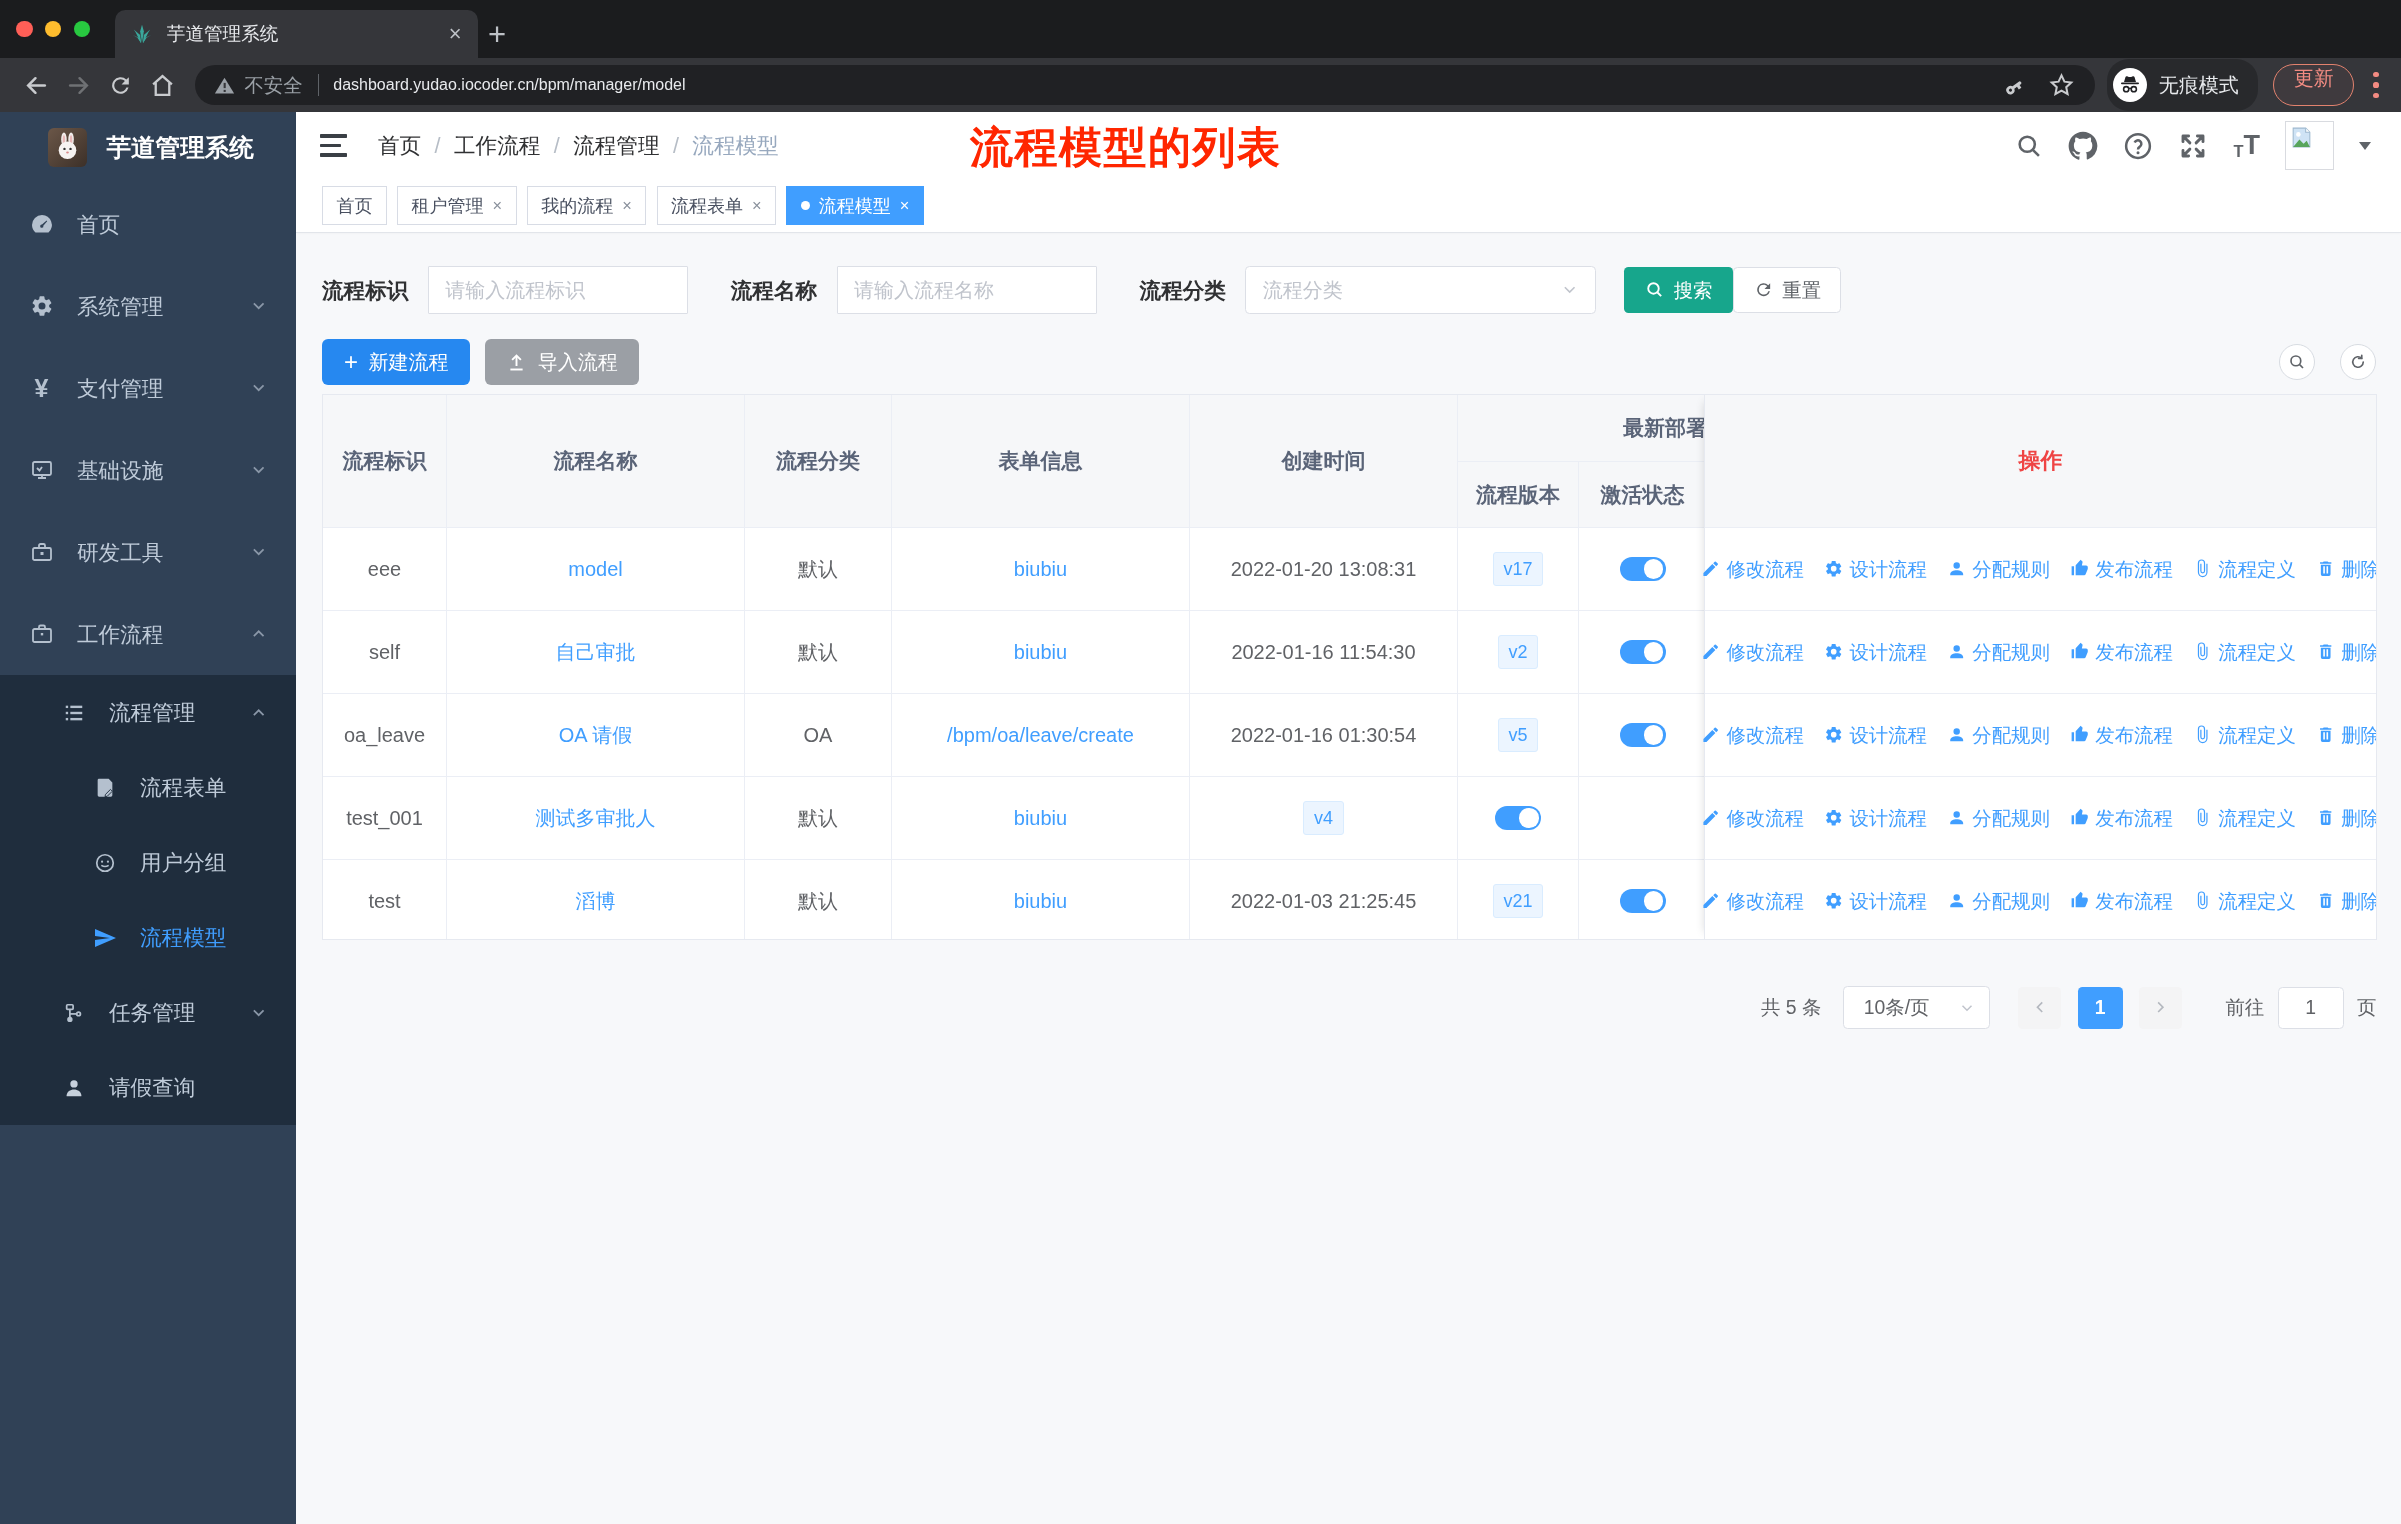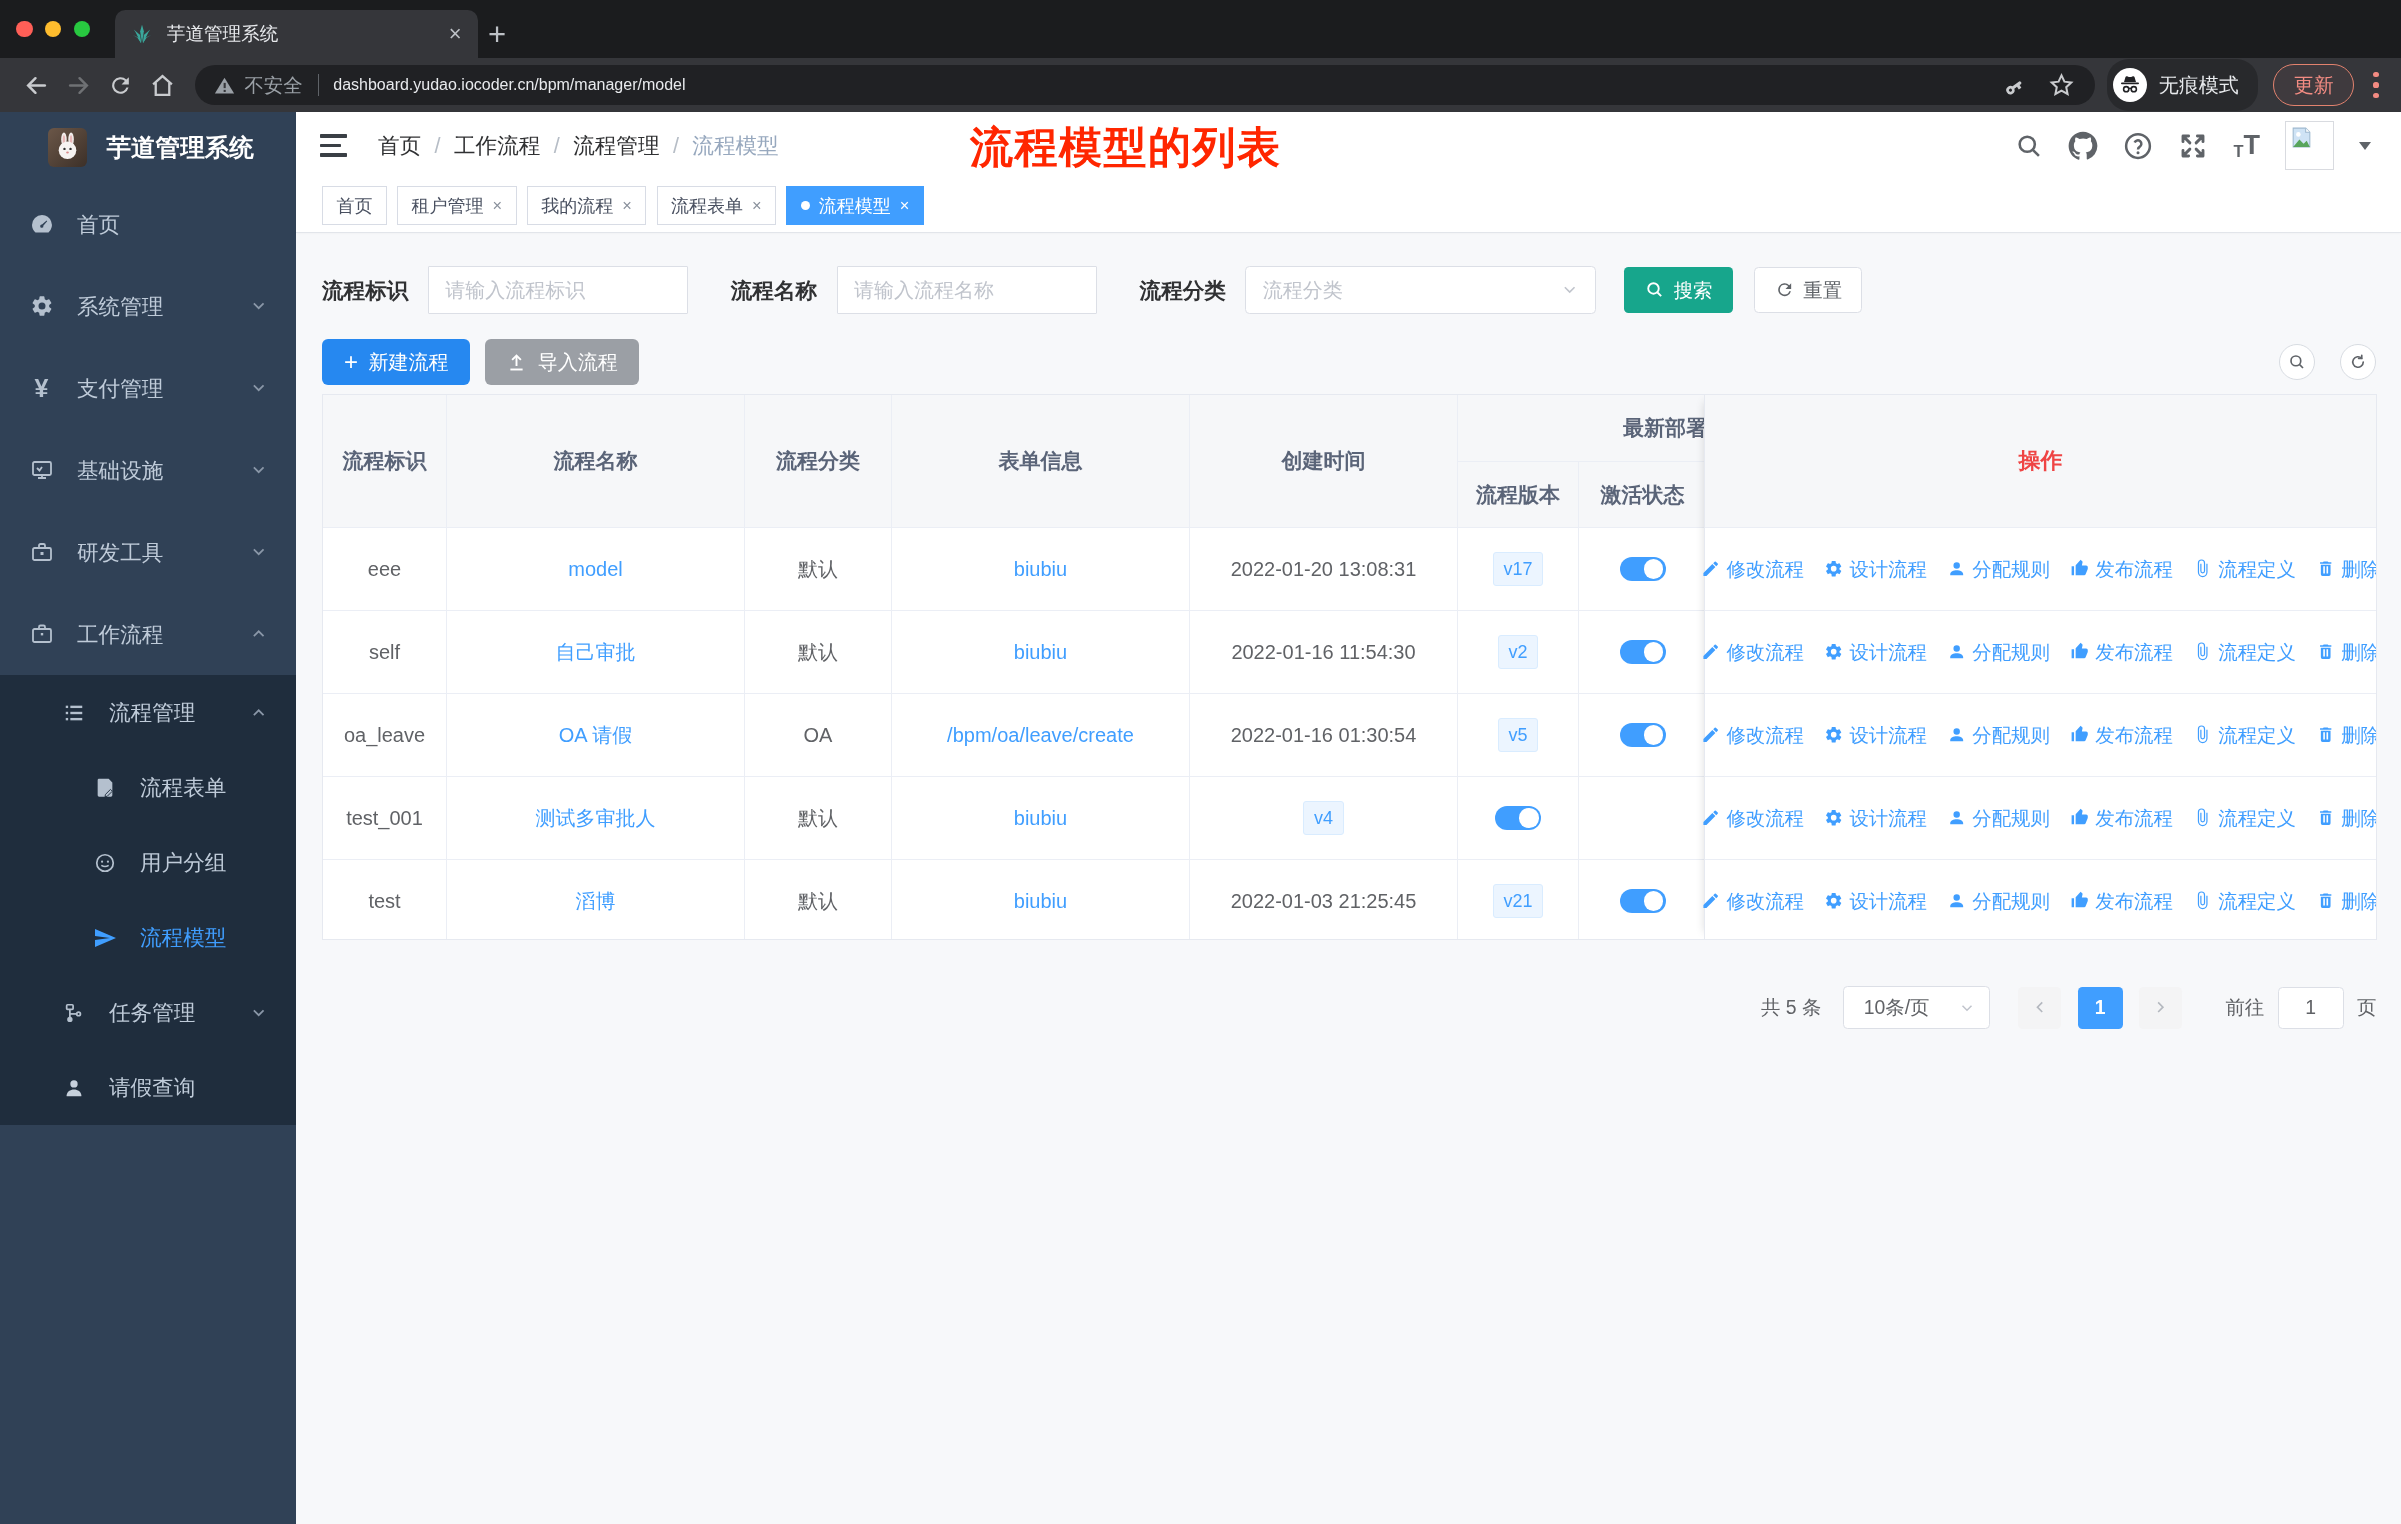--- a/index.html
+++ b/index.html
@@ -28,21 +28,21 @@
   #security-chip { display:flex; align-items:center; gap:9px; color:#9aa0a6; font-size:19.4px; }
   .pill-div { width:0.7px; height:22px; background:#5f6368; margin:0 15px; }
   #url-text { color:#e8eaed; font-size:16px; flex:1; }
   #pill-right { display:flex; align-items:center; gap:22px; }
   #incog-badge { height:52px; background:#28292c; border-radius:21.6px; display:flex; align-items:center;
                  gap:12px; padding:0 19.4px 0 6px; margin-right:15px; }
   #incog-circle { width:34px; height:34px; border-radius:50%; background:#fff;
                   display:flex; align-items:center; justify-content:center; }
   #incog-label { color:#e8eaed; font-size:20px; }
   #update-btn { height:42px; border:1.5px solid #e2826e; border-radius:21px; color:#f28b82;
-                font-size:20px; display:flex; align-items:center; padding:0 19.4px;
+                font-size:20px; display:flex; padding:0 19.4px;
                 background:rgba(242,139,130,.06); margin-right:12px; }
   #chrome-menu { display:flex; flex-direction:column; gap:5.2px; padding:0 7.4px; }
   #chrome-menu i { width:5.2px; height:5.2px; border-radius:50%; background:#f28b82; }
 
   
   #sidebar { position:absolute; left:0; top:112px; width:296px; bottom:0; background:#304156; }
   #logo-row { height:71px; display:flex; align-items:center; padding-left:48px; }
   #logo-img { width:39px; height:39px; border-radius:6px; overflow:hidden;
               background:linear-gradient(135deg,#6b5748,#3c3028); display:flex; align-items:center; justify-content:center; }
   #app-title { color:#fff; font-size:24.6px; font-weight:bold; margin-left:19.4px; }
@@ -98,21 +98,21 @@
   .f-input { width:260px; height:48px; background:#fff; border:0.7px solid #dcdfe6; border-radius:1px;
              margin-left:19.4px; font-size:20px; color:#606266; padding:0 16.4px; outline:none;
              font-family:"Liberation Sans",sans-serif; }
   .f-input::placeholder { color:#c0c4cc; }
   #cat-select { width:351px; height:48px; background:#fff; border:0.7px solid #dcdfe6; border-radius:4.5px;
                 margin-left:19.4px; display:flex; align-items:center; padding:0 16.4px; }
   #cat-select span { color:#c0c4cc; font-size:20px; flex:1; }
   .gap-lbl { margin-left:43px; }
   #search-btn { margin-left:28px; height:46px; background:#17a68c; border:none; border-radius:4.5px;
                 color:#fff; font-size:19.4px; display:flex; align-items:center; gap:9px; padding:6px 21px; }
-  #reset-btn { margin-left:21px; height:46px; background:#fff; border:0.7px solid #dcdfe6; border-radius:4.5px;
+  #reset-btn { height:46px; background:#fff; border:0.7px solid #dcdfe6; border-radius:4.5px;
                color:#5f6368; font-size:19.4px; display:flex; align-items:center; gap:9px; padding:0 19.4px; }
 
   
   #btn-row { margin-top:25px; display:flex; align-items:center; }
   #create-btn { height:46px; background:#2688f0; border:none; border-radius:6px; color:#fff;
                 font-size:20px; display:flex; align-items:center; gap:10.4px; padding:0 22px; }
   #import-btn { height:46px; margin-left:15px; background:#9b9fa5; border:none; border-radius:6px;
                 color:#fff; font-size:20px; display:flex; align-items:center; gap:10.4px; padding:0 21px; }
   #mini-tools { margin-left:auto; display:flex; gap:25px; }
   .mini-circle { width:36px; height:36px; border-radius:50%; border:0.7px solid #d8dce2; background:#fff;

